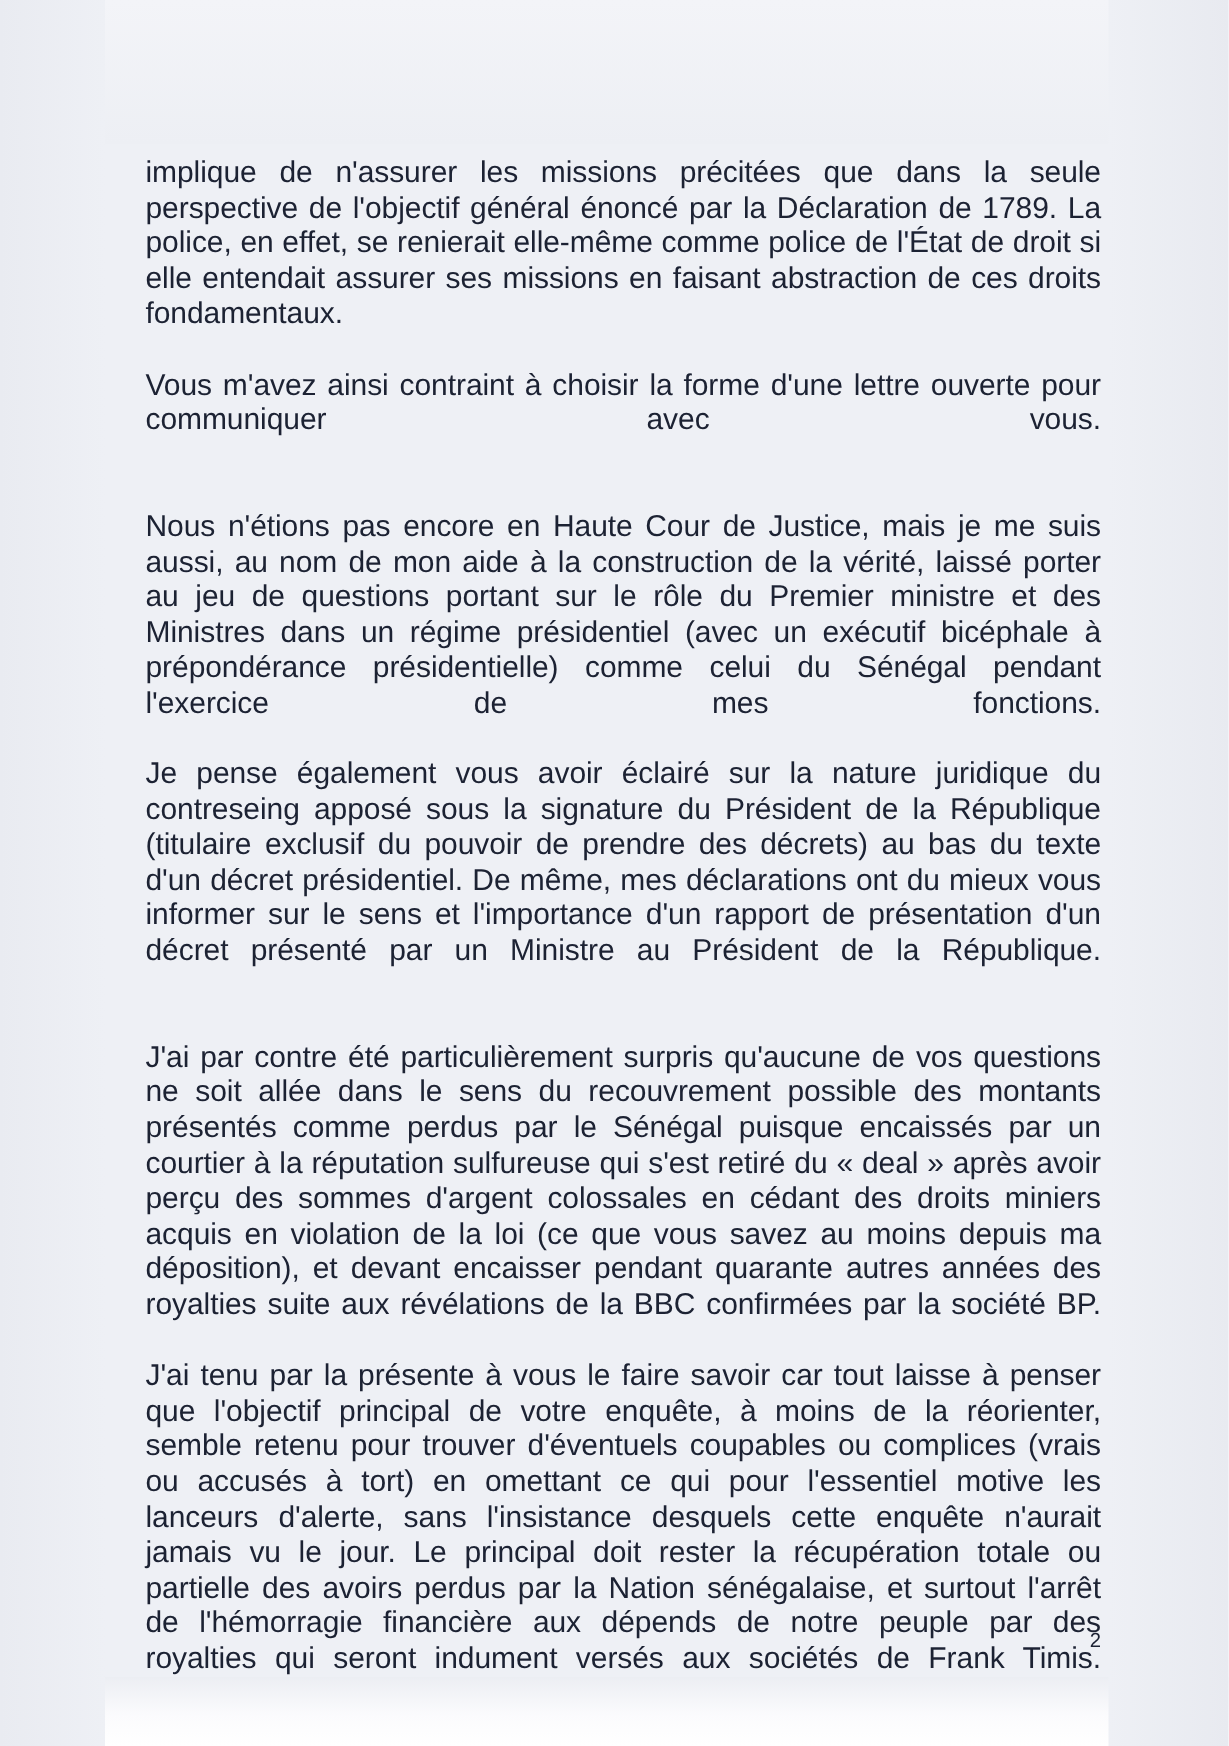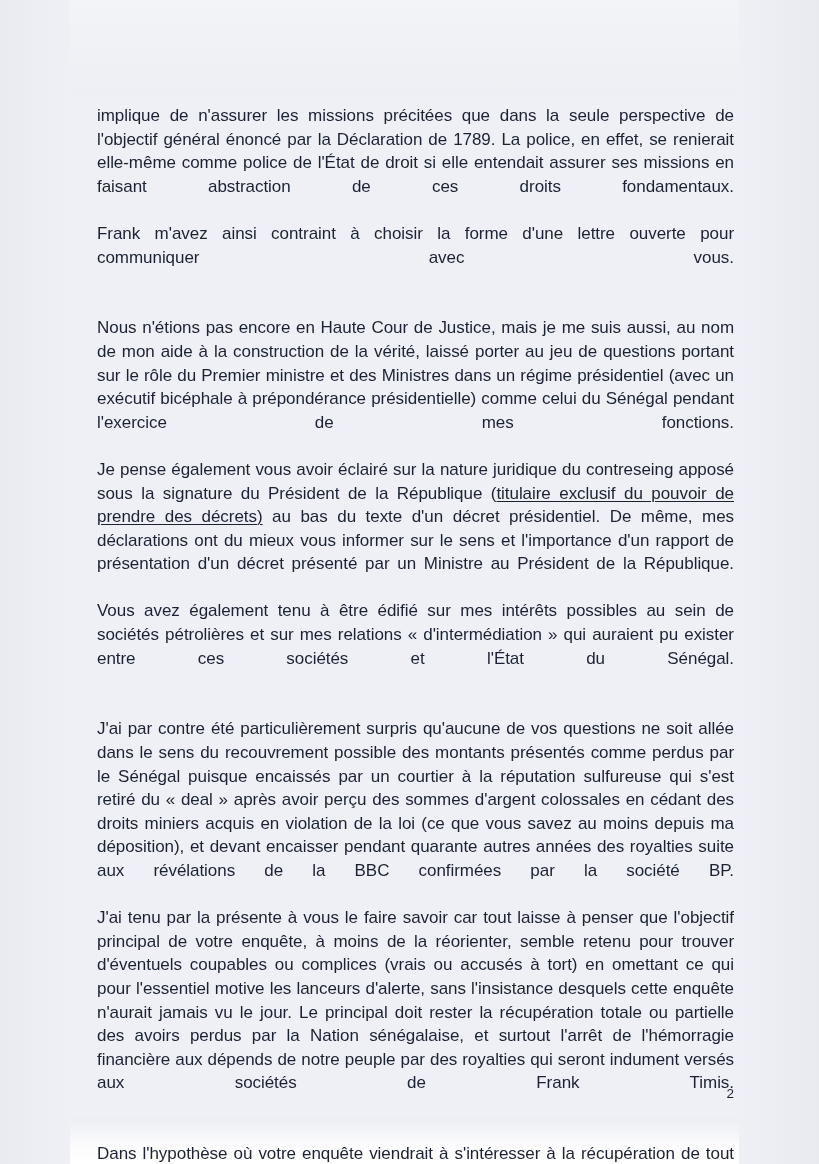--- a/index.html
+++ b/index.html
@@ -60,41 +60,40 @@
     left: 97px;
     top: 104px;
     width: 637px;
     z-index: 3;
   }
 
   .para {
     margin: 0 0 0 0;
     text-align: justify;
     text-justify: inter-word;
-    font-size: 17px;
+    font-size: 20px;
     line-height: 23.6px;
     color: #1c2233;
     letter-spacing: -0.05px;
     word-spacing: 0.1px;
     -webkit-font-smoothing: antialiased;
   }
 
   
   .para::after {
     content: "";
     display: inline-block;
     width: 100%;
   }
 
   .para.no-stretch::after { content: none; display: none; }
 
   .gap-block { height: 23.6px; }
 
   .underlined {
-    text-decoration: underline;
     text-underline-offset: 2px;
     text-decoration-thickness: 1px;
   }
 
   #page-number {
     position: absolute;
     left: 0;
     top: 1086px;
     width: 734px;
     text-align: right;
@@ -112,30 +111,29 @@
   <div id="scan-shade-top"></div>
   <div id="scan-shade-bottom"></div>
   <div id="scan-shade-left"></div>
   <div id="scan-shade-right"></div>
 
   <div id="letter-body">
 
     <p class="para">implique de n'assurer les missions précitées que dans la seule perspective de l'objectif général énoncé par la Déclaration de 1789. La police, en effet, se renierait elle-même comme police de l'État de droit si elle entendait assurer ses missions en faisant abstraction de ces droits fondamentaux.</p>
 
 
-    <p class="para">Frank m'avez ainsi contraint à choisir la forme d'une lettre ouverte pour communiquer avec vous.</p>
+    <p class="para">Vous m'avez ainsi contraint à choisir la forme d'une lettre ouverte pour communiquer avec vous.</p>
 
     <div class="gap-block"></div>
 
 
     <p class="para">Nous n'étions pas encore en Haute Cour de Justice, mais je me suis aussi, au nom de mon aide à la construction de la vérité, laissé porter au jeu de questions portant sur le rôle du Premier ministre et des Ministres dans un régime présidentiel (avec un exécutif bicéphale à prépondérance présidentielle) comme celui du Sénégal pendant l'exercice de mes fonctions.</p>
 
     <p class="para"><span>Je pense également vous avoir éclairé sur la nature juridique du contreseing apposé sous la signature du Président de la République (</span><span class="underlined">titulaire exclusif du pouvoir de prendre des décrets)</span><span> au bas du texte d'un décret présidentiel. De même, mes déclarations ont du mieux vous informer sur le sens et l'importance d'un rapport de présentation d'un décret présenté par un Ministre au Président de la République.</span></p>
 
-    <p class="para">Vous avez également tenu à être édifié sur mes intérêts possibles au sein de sociétés pétrolières et sur mes relations « d'intermédiation » qui auraient pu exister entre ces sociétés et l'État du Sénégal.</p>
 
     <div class="gap-block"></div>
 
     <p class="para">J'ai par contre été particulièrement surpris qu'aucune de vos questions ne soit allée dans le sens du recouvrement possible des montants présentés comme perdus par le Sénégal puisque encaissés par un courtier à la réputation sulfureuse qui s'est retiré du « deal » après avoir perçu des sommes d'argent colossales en cédant des droits miniers acquis en violation de la loi (ce que vous savez au moins depuis ma déposition), et devant encaisser pendant quarante autres années des royalties suite aux révélations de la BBC confirmées par la société BP.</p>
 
     <p class="para">J'ai tenu par la présente à vous le faire savoir car tout laisse à penser que l'objectif principal de votre enquête, à moins de la réorienter, semble retenu pour trouver d'éventuels coupables ou complices (vrais ou accusés à tort) en omettant ce qui pour l'essentiel motive les lanceurs d'alerte, sans l'insistance desquels cette enquête n'aurait jamais vu le jour. Le principal doit rester la récupération totale ou partielle des avoirs perdus par la Nation sénégalaise, et surtout l'arrêt de l'hémorragie financière aux dépends de notre peuple par des royalties qui seront indument versés aux sociétés de Frank Timis.</p>
 
     <div class="gap-block"></div>
 
     <p class="para no-stretch">Dans l'hypothèse où votre enquête viendrait à s'intéresser à la récupération de tout ou partie des sommes et biens dont le Sénégal a été spolié, je me permets de vous proposer la démarche ci-dessous. J'ai d'ailleurs toujours cru qu'une enquête ouverte pour cause de</p>

